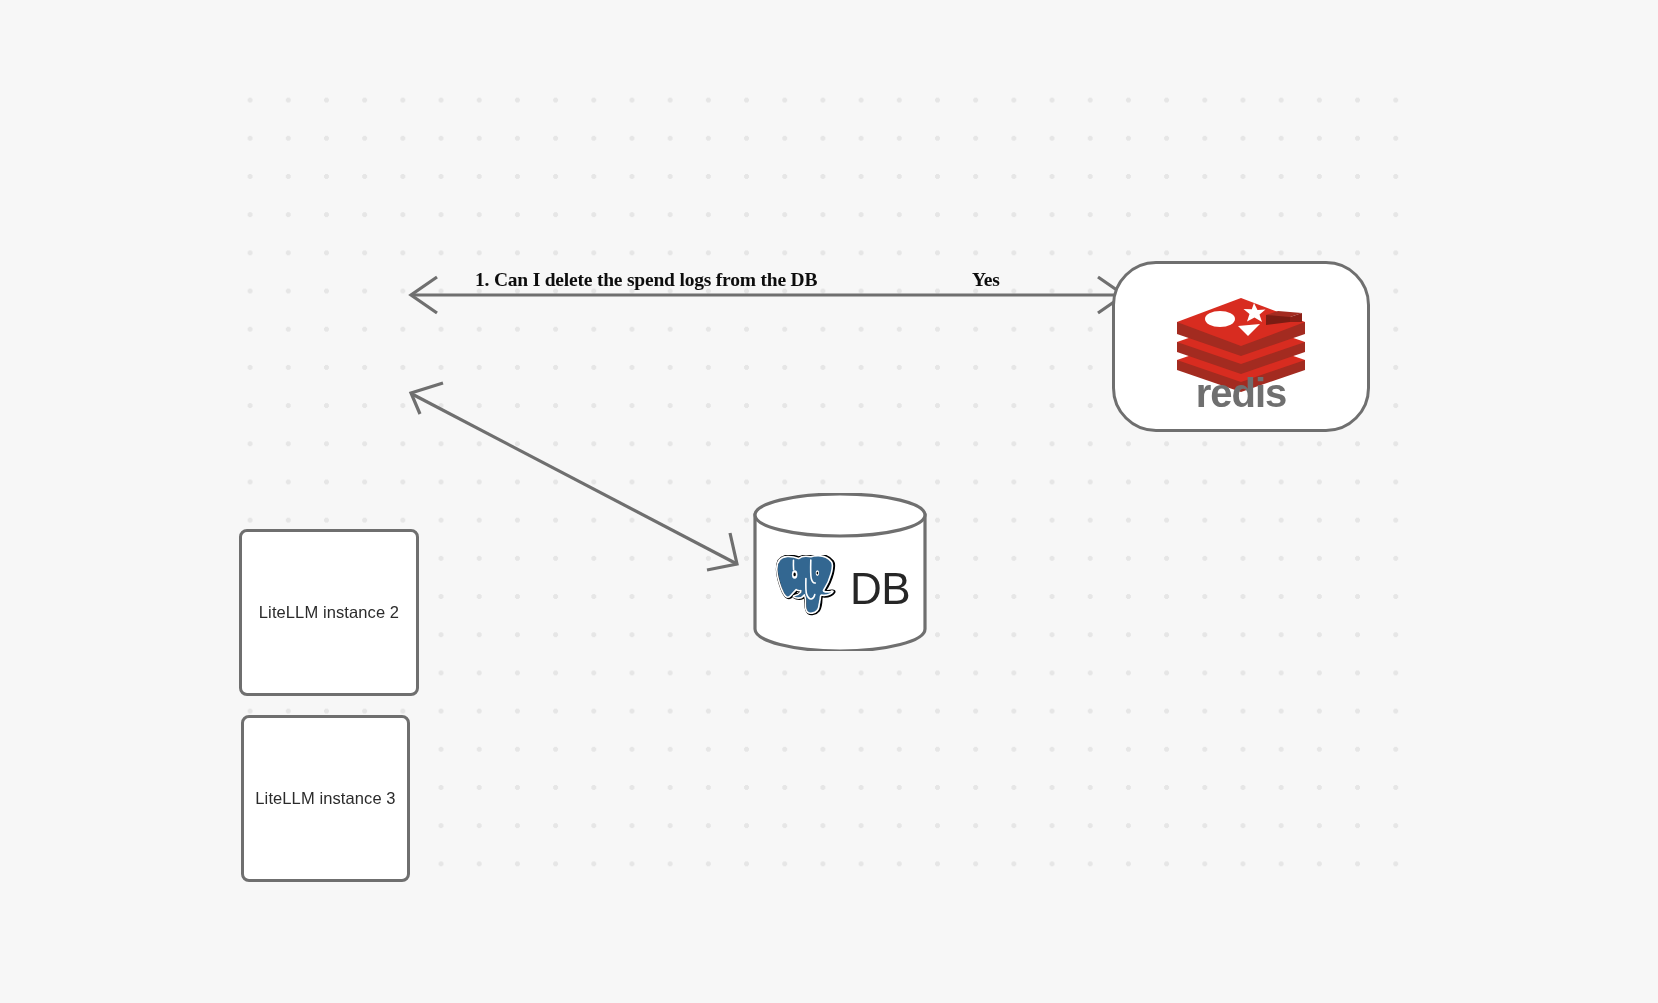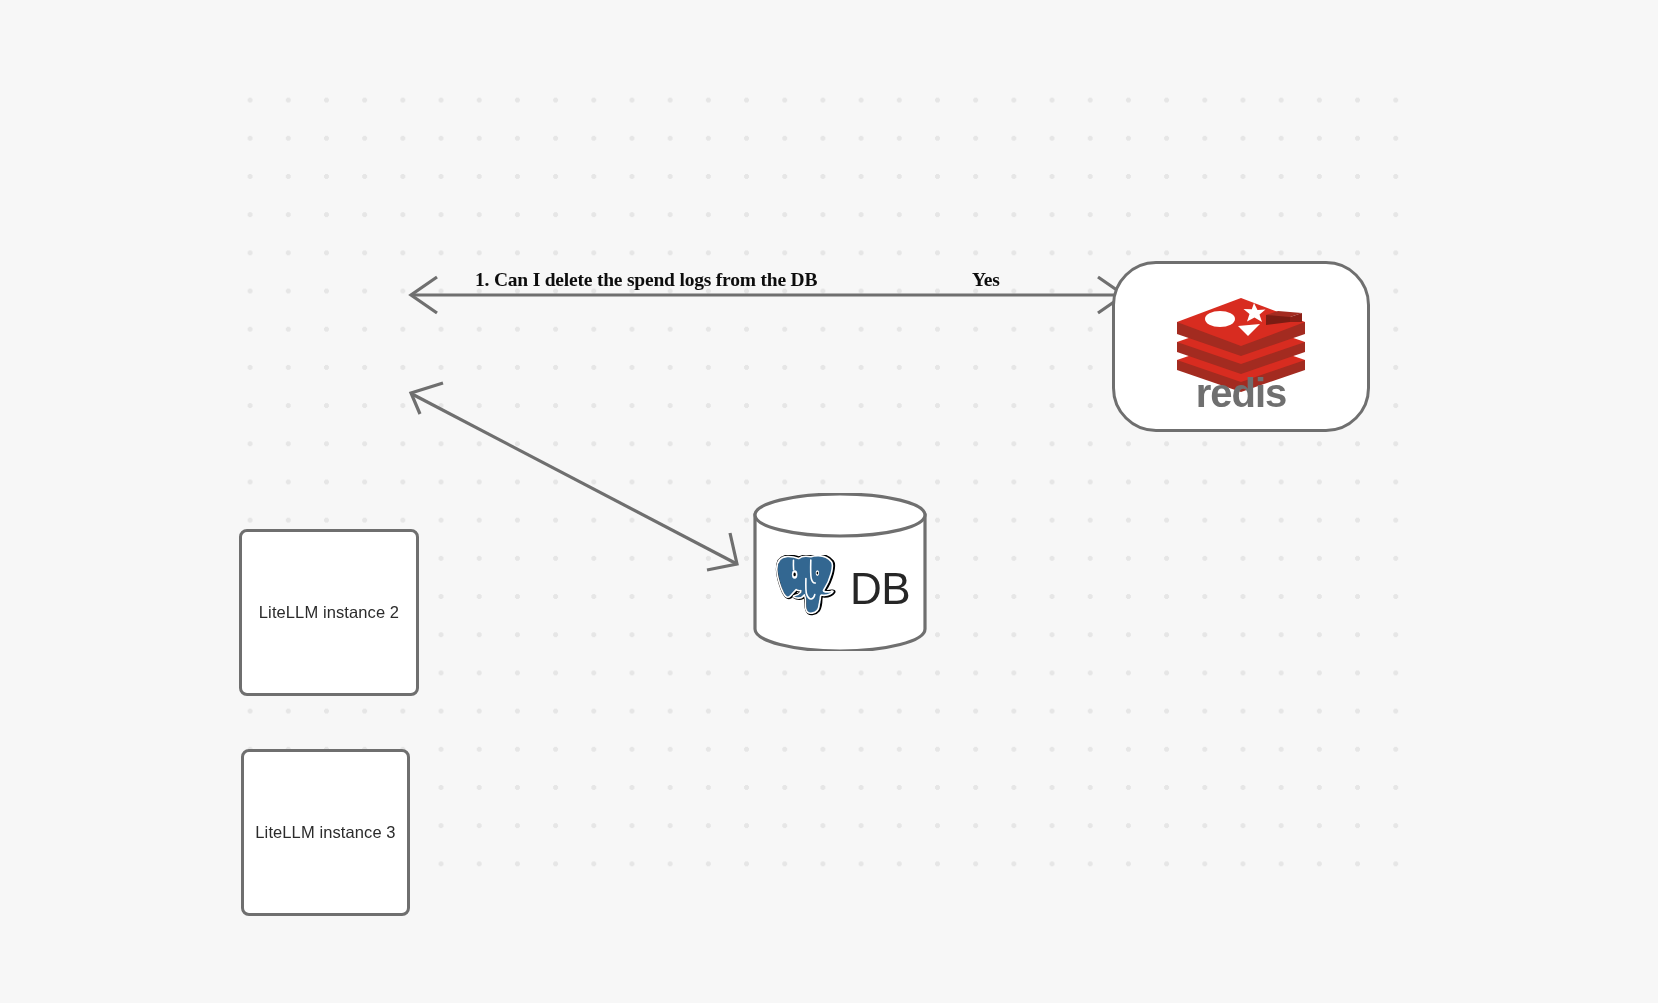--- a/index.html
+++ b/index.html
@@ -54,21 +54,21 @@
   }
   .node-label {
     font-size: 16.5px;
     color: #2b2b2b;
     font-family: "Liberation Sans", "DejaVu Sans", sans-serif;
     letter-spacing: 0.1px;
     white-space: nowrap;
   }
   #node-litellm-1 { left: 241px; top: 261px; width: 169px; height: 167px; }
   #node-litellm-2 { left: 239px; top: 488px; width: 180px; height: 167px; margin-top: 41px; }
-  #node-litellm-3 { left: 241px; top: 749px; width: 169px; height: 167px; }
+  #node-litellm-3 { left: 241px; top: 715px; width: 169px; height: 167px; }
 
   
   #node-redis {
     position: absolute;
     left: 1112px;
     top: 261px;
     width: 258px;
     height: 171px;
     box-sizing: border-box;
     background: #ffffff;

